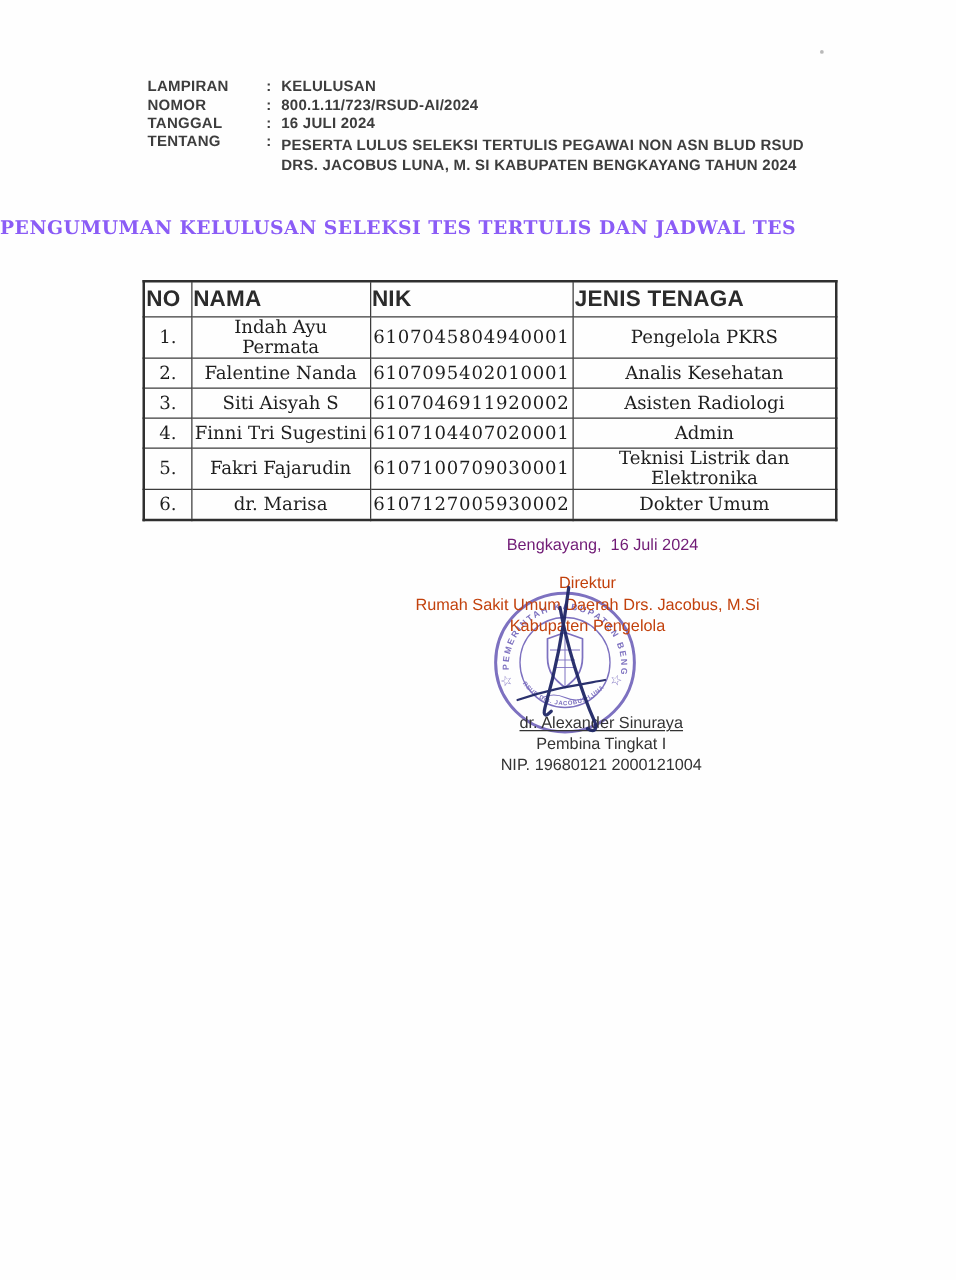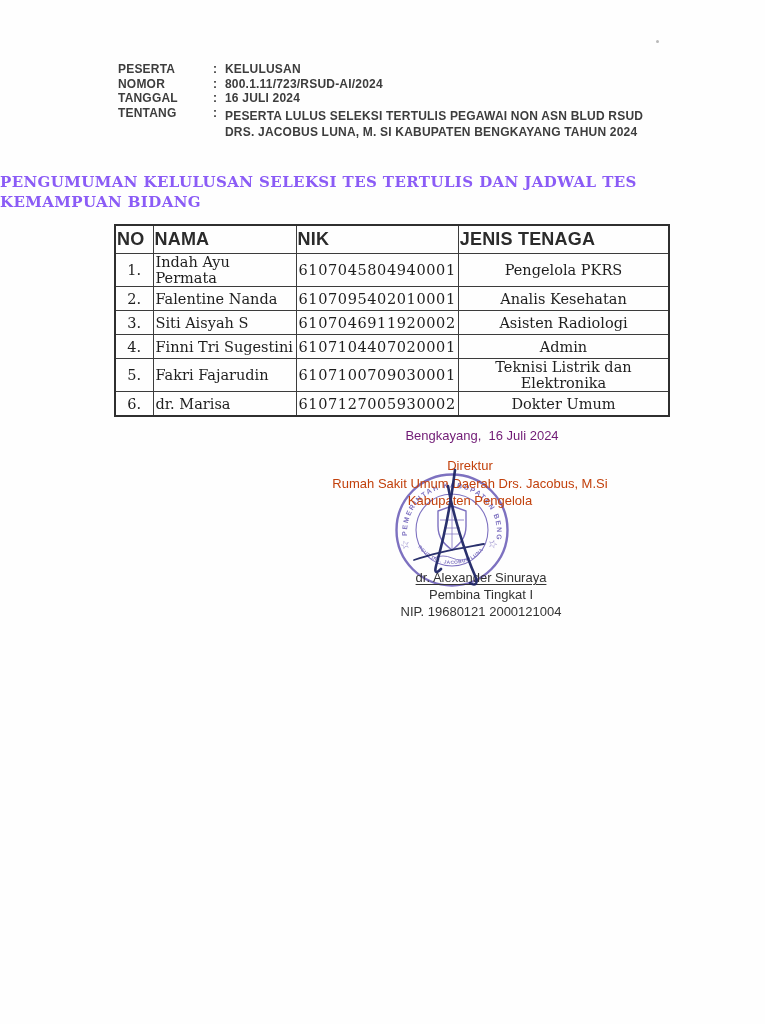--- a/index.html
+++ b/index.html
@@ -37,21 +37,21 @@
   table.results th {
     font-family:"Liberation Sans", sans-serif; font-size:18px; font-weight:bold;
     color:#2b2b2b; height:25px; border:1.6px solid #3c3c3c; text-align:left;
     letter-spacing:.2px;
   }
   table.results td {
     font-family:"DejaVu Serif", serif; font-size:14.5px; color:#1e1e1e;
     height:23px; border:1.6px solid #3c3c3c; padding:0 2px;
   }
   td.c-no    { text-align:center; }
-  td.c-nama  { text-align:left; padding-left:9px; }
+  td.c-nama  { text-align:center; padding-left:9px; }
   td.c-nik   { text-align:left; padding-left:7px; letter-spacing:.6px; }
   td.c-jenis { text-align:center; }
 
   
   .sig-date {
     position:absolute; left:362px; top:428px; width:240px; text-align:center;
     font-size:13px; color:#701a75; white-space:pre; z-index:2;
   }
   .sig-role {
     position:absolute; left:310px; top:457px; width:320px; text-align:center;
@@ -67,40 +67,39 @@
   .autograph { position:absolute; left:380px; top:452px; z-index:3; opacity:.95; }
 </style>
 </head>
 <body>
 
 <div class="page">
 
   <div class="speck"></div>
 
   <div class="meta">
-    <div>PESERTA</div>
+    <div>LAMPIRAN</div>
     <div>:</div>
     <div>KELULUSAN</div>
 
     <div>NOMOR</div>
     <div>:</div>
     <div>800.1.11/723/RSUD-AI/2024</div>
 
     <div>TANGGAL</div>
     <div>:</div>
     <div>16 JULI 2024</div>
 
     <div>TENTANG</div>
     <div>:</div>
     <div class="val2">PESERTA LULUS SELEKSI TERTULIS PEGAWAI NON ASN BLUD RSUD DRS. JACOBUS LUNA, M. SI KABUPATEN BENGKAYANG TAHUN 2024</div>
   </div>
 
   <div class="title">
     <div>PENGUMUMAN KELULUSAN SELEKSI TES TERTULIS DAN JADWAL TES</div>
-    <div>KEMAMPUAN BIDANG</div>
   </div>
 
   <table class="results">
     <colgroup>
       <col style="width:38px">
         <col style="width:143px">
         <col style="width:150px">
         <col style="width:211px">
     </colgroup>
     <thead>

